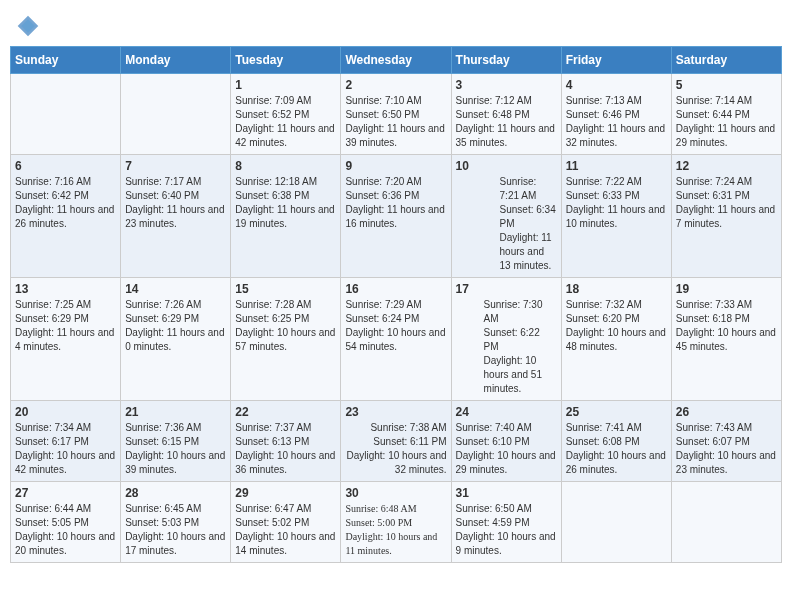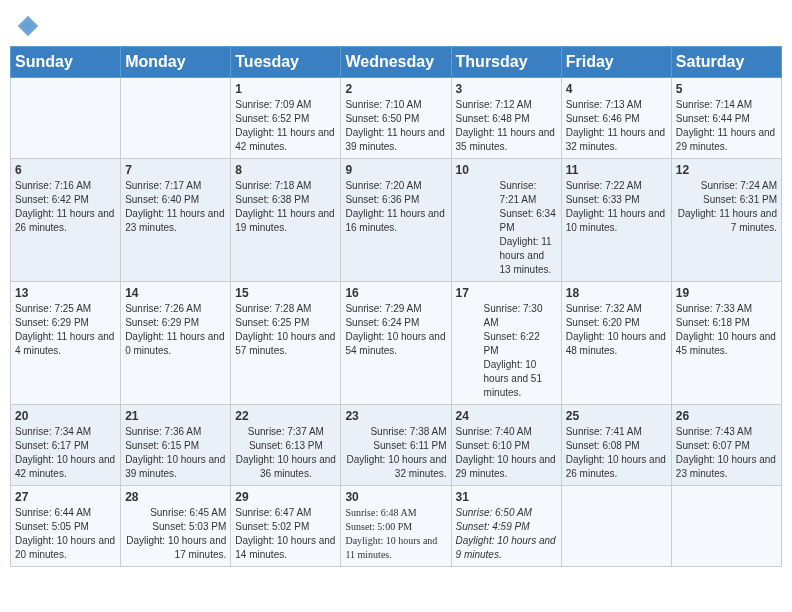--- a/index.html
+++ b/index.html
@@ -51,21 +51,21 @@
       color: #555;
     }
     table {
       width: 100%;
       border-collapse: collapse;
       table-layout: fixed;
     }
     thead tr th {
       background-color: #3a7fc1;
       color: #fff;
-      font-size: 16px;
+      font-size: 12px;
       font-weight: bold;
       padding: 6px 4px;
       text-align: left;
       border: 1px solid #5a9fd4;
     }
     tbody tr td {
       border: 1px solid #ccc;
       vertical-align: top;
       padding: 4px 4px;
       font-size: 10px;
@@ -165,21 +165,21 @@
 Daylight: 11 hours and 26 minutes.</div>
         </td>
         <td>
           <span class="day-number">7</span>
           <div class="day-detail" style="white-space: pre-line;">Sunrise: 7:17 AM
 Sunset: 6:40 PM
 Daylight: 11 hours and 23 minutes.</div>
         </td>
         <td>
           <span class="day-number">8</span>
-          <div class="day-detail" style="white-space: pre-line;">Sunrise: 7:18 AM
+          <div class="day-detail" style="white-space: pre-line;">Sunrise: 12:18 AM
 Sunset: 6:38 PM
 Daylight: 11 hours and 19 minutes.</div>
         </td>
         <td>
           <span class="day-number">9</span>
           <div class="day-detail" style="white-space: pre-line;">Sunrise: 7:20 AM
 Sunset: 6:36 PM
 Daylight: 11 hours and 16 minutes.</div>
         </td>
         <td>
@@ -189,21 +189,21 @@
 Daylight: 11 hours and 13 minutes.</div>
         </td>
         <td>
           <span class="day-number">11</span>
           <div class="day-detail" style="white-space: pre-line;">Sunrise: 7:22 AM
 Sunset: 6:33 PM
 Daylight: 11 hours and 10 minutes.</div>
         </td>
         <td>
           <span class="day-number">12</span>
-          <div class="day-detail" style="white-space: pre-line; text-align: right;">Sunrise: 7:24 AM
+          <div class="day-detail" style="white-space: pre-line;">Sunrise: 7:24 AM
 Sunset: 6:31 PM
 Daylight: 11 hours and 7 minutes.</div>
         </td>
       </tr>
       <tr>
         <td>
           <span class="day-number">13</span>
           <div class="day-detail" style="white-space: pre-line;">Sunrise: 7:25 AM
 Sunset: 6:29 PM
 Daylight: 11 hours and 4 minutes.</div>
@@ -253,21 +253,21 @@
 Daylight: 10 hours and 42 minutes.</div>
         </td>
         <td>
           <span class="day-number">21</span>
           <div class="day-detail" style="white-space: pre-line;">Sunrise: 7:36 AM
 Sunset: 6:15 PM
 Daylight: 10 hours and 39 minutes.</div>
         </td>
         <td>
           <span class="day-number">22</span>
-          <div class="day-detail" style="white-space: pre-line; text-align: center;">Sunrise: 7:37 AM
+          <div class="day-detail" style="white-space: pre-line;">Sunrise: 7:37 AM
 Sunset: 6:13 PM
 Daylight: 10 hours and 36 minutes.</div>
         </td>
         <td>
           <span class="day-number">23</span>
           <div class="day-detail" style="white-space: pre-line; text-align: right;">Sunrise: 7:38 AM
 Sunset: 6:11 PM
 Daylight: 10 hours and 32 minutes.</div>
         </td>
         <td>
@@ -291,39 +291,39 @@
       </tr>
       <tr>
         <td>
           <span class="day-number">27</span>
           <div class="day-detail" style="white-space: pre-line;">Sunrise: 6:44 AM
 Sunset: 5:05 PM
 Daylight: 10 hours and 20 minutes.</div>
         </td>
         <td>
           <span class="day-number">28</span>
-          <div class="day-detail" style="white-space: pre-line; text-align: right;">Sunrise: 6:45 AM
+          <div class="day-detail" style="white-space: pre-line;">Sunrise: 6:45 AM
 Sunset: 5:03 PM
 Daylight: 10 hours and 17 minutes.</div>
         </td>
         <td>
           <span class="day-number">29</span>
           <div class="day-detail" style="white-space: pre-line;">Sunrise: 6:47 AM
 Sunset: 5:02 PM
 Daylight: 10 hours and 14 minutes.</div>
         </td>
         <td>
           <span class="day-number">30</span>
           <div class="day-detail" style="white-space: pre-line; font-family: Liberation Serif, serif;">Sunrise: 6:48 AM
 Sunset: 5:00 PM
 Daylight: 10 hours and 11 minutes.</div>
         </td>
         <td>
           <span class="day-number">31</span>
-          <div class="day-detail" style="white-space: pre-line; font-style: italic;">Sunrise: 6:50 AM
+          <div class="day-detail" style="white-space: pre-line;">Sunrise: 6:50 AM
 Sunset: 4:59 PM
 Daylight: 10 hours and 9 minutes.</div>
         </td>
         <td></td>
         <td></td>
       </tr>
     </tbody>
 </table>
 
 </body></html>

